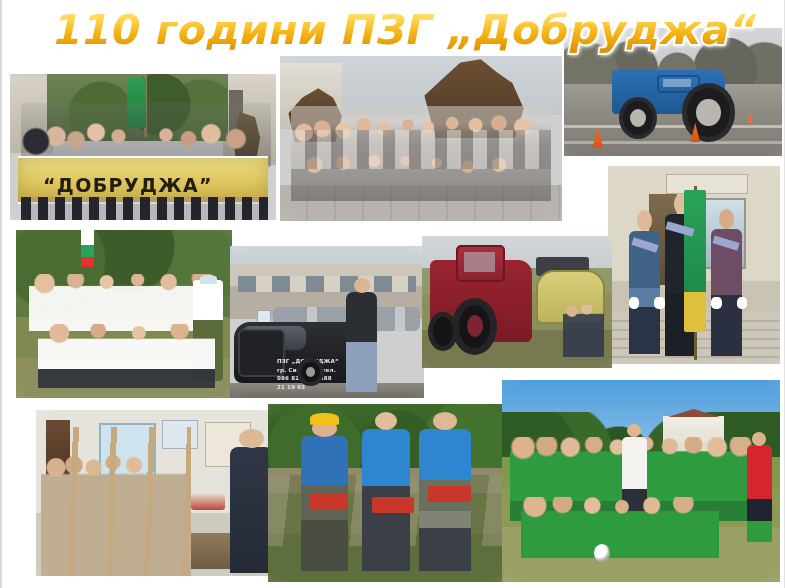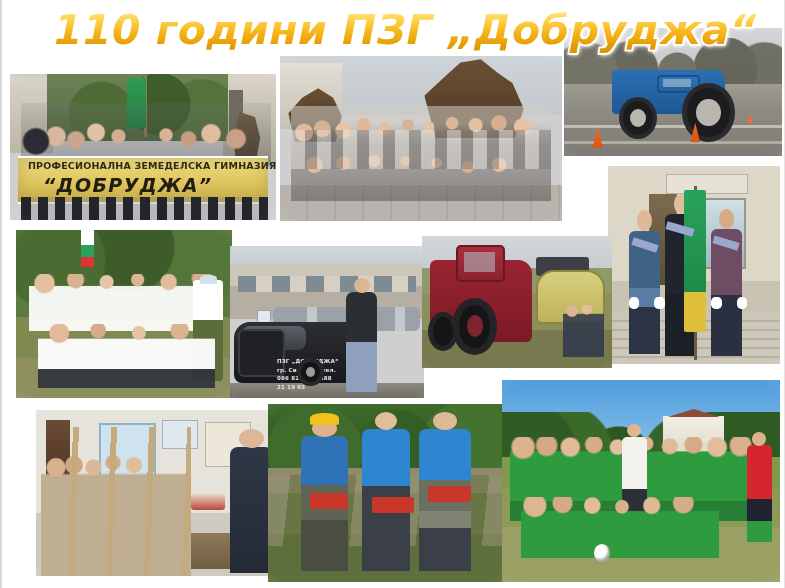--- a/index.html
+++ b/index.html
@@ -99,21 +99,21 @@
       radial-gradient(circle at 76% 48%,#e0bd9f 0 4.5%,transparent 5.5%),
       radial-gradient(circle at 86% 56%,#caa187 0 4%,transparent 5%),
       linear-gradient(180deg,rgba(120,125,130,.15),rgba(60,62,66,.35));}
   #p1 .banner{position:absolute;left:3%;right:3%;top:56%;height:30%;
     background:linear-gradient(180deg,#efe08a 0%,#e6d06d 35%,#d9bf58 70%,#cdb24b 100%);
     border-top:2px solid #fff;border-bottom:2px solid #fff;
     box-shadow:inset 0 0 18px rgba(160,140,60,.55);}
   #p1 .banner .l1{position:absolute;left:4%;top:6%;right:4%;font-family:"DejaVu Sans",sans-serif;
     font-size:9.5px;font-weight:bold;color:#2e2a18;letter-spacing:.2px;white-space:nowrap;}
   #p1 .banner .l2{position:absolute;left:10%;top:36%;right:4%;font-family:"DejaVu Sans",sans-serif;
-    font-size:19px;font-weight:bold;color:#211d10;letter-spacing:1.4px;white-space:nowrap;font-style:italic;}
+    font-size:19px;font-weight:bold;color:#211d10;letter-spacing:1.4px;white-space:nowrap;}
   #p1 .legs{position:absolute;left:4%;right:3%;bottom:0;height:16%;
     background:repeating-linear-gradient(90deg,#23252b 0 10px,rgba(140,140,145,.35) 10px 17px);}
   #p1 .statue{position:absolute;right:4%;top:26%;width:13%;height:44%;background:linear-gradient(180deg,#6f5b3f,#4a3c28);
     clip-path:polygon(25% 0,70% 8%,85% 40%,65% 100%,20% 100%,8% 46%);}
 
   
   #p2 .sky{height:36%;background:linear-gradient(180deg,#cfd4d8,#c2c8cc);}
   #p2 .bldg{position:absolute;left:0;top:4%;width:22%;height:40%;background:linear-gradient(180deg,#e2ded4,#c6c2b6);}
   #p2 .mon{position:absolute;left:48%;top:2%;width:40%;height:48%;
     background:linear-gradient(180deg,#6b4f33,#4e3a25);
@@ -357,21 +357,20 @@
     <div class="scene">
       <div class="sky"></div>
       <div class="bldgL"></div>
       <div class="bldgR"></div>
       <div class="trees"></div>
       <div class="flagpole"></div>
       <div class="flag"></div>
       <div class="statue"></div>
       <div class="crowd"></div>
       <div class="banner">
-        <div class="l1">ПРОФЕСИОНАЛНА ЗЕМЕДЕЛСКА ГИМНАЗИЯ</div>
         <div class="l2">“ДОБРУДЖА”</div>
       </div>
       <div class="legs"></div>
     </div>
     <div class="lbl">Ученици на шествие с транспарант на училището</div>
   </div>
 
   <div class="photo" id="p2" style="left:278px; top:56px; width:282px; height:165px;">
     <div class="scene">
       <div class="sky"></div>

